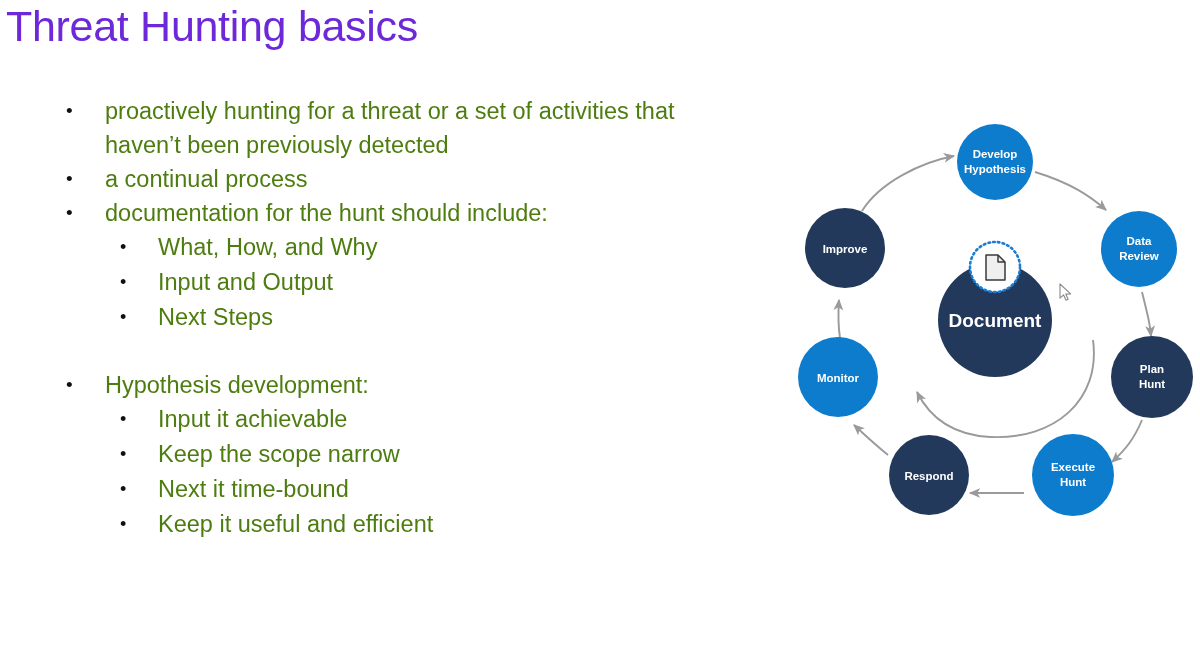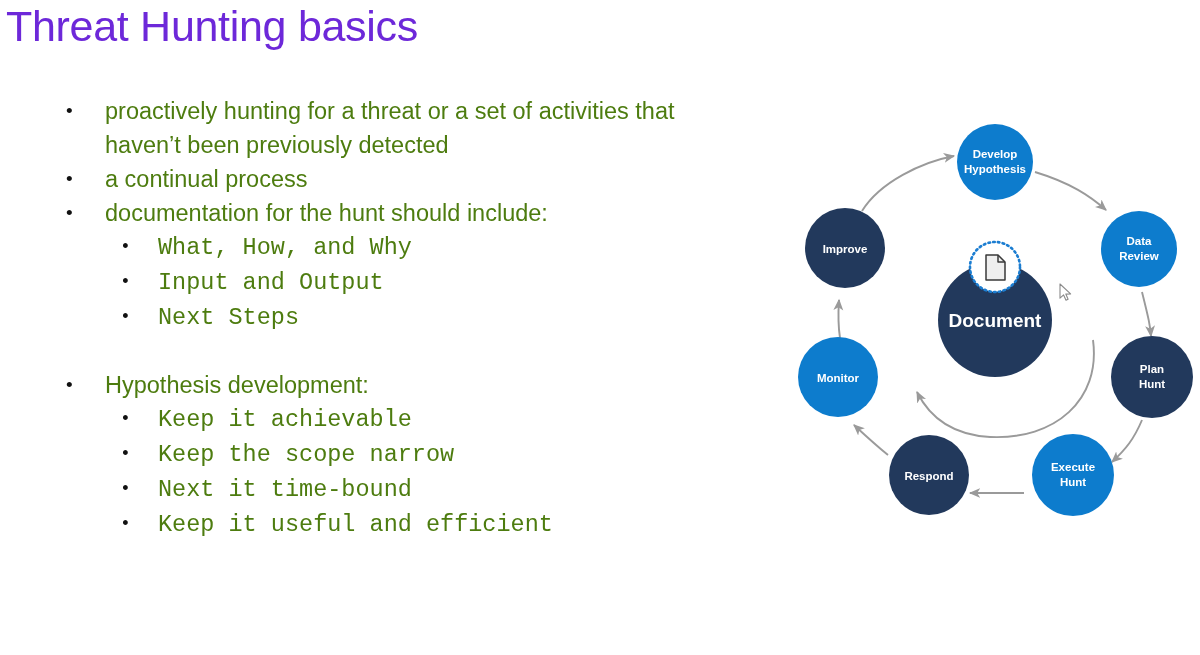--- a/index.html
+++ b/index.html
@@ -78,21 +78,21 @@
   }
   li.b2::before {
     content: "\2022";
     position: absolute;
     left: 16px;
     top: 0;
     font-size: 18px;
     line-height: 35px;
     color: #111;
   }
-  .sub-wrap { padding-left: 52px; font-family: Liberation Mono, monospace; }
+  .sub-wrap { padding-left: 52px; }
   .gap-block { height: 33px; }
 
   
   .diagram {
     position: absolute;
     left: 790px;
     top: 100px;
     width: 410px;
     height: 440px;
   }
@@ -148,21 +148,21 @@
   <div class="gap-block"></div>
 
   <ul class="lvl1">
     <li class="bullet b1">
       <span class="btext">Hypothesis development:</span>
     </li>
   </ul>
 
   <div class="sub-wrap">
     <ul class="lvl2">
-      <li class="bullet b2">Keep it achievable</li>
+      <li class="bullet b2">Input it achievable</li>
       <li class="bullet b2">Keep the scope narrow</li>
       <li class="bullet b2">Next it time-bound</li>
       <li class="bullet b2">Keep it useful and efficient</li>
     </ul>
   </div>
 
 </div>
 
 <div class="diagram">
   <svg width="410" height="440" viewBox="0 0 410 440" xmlns="http://www.w3.org/2000/svg">

